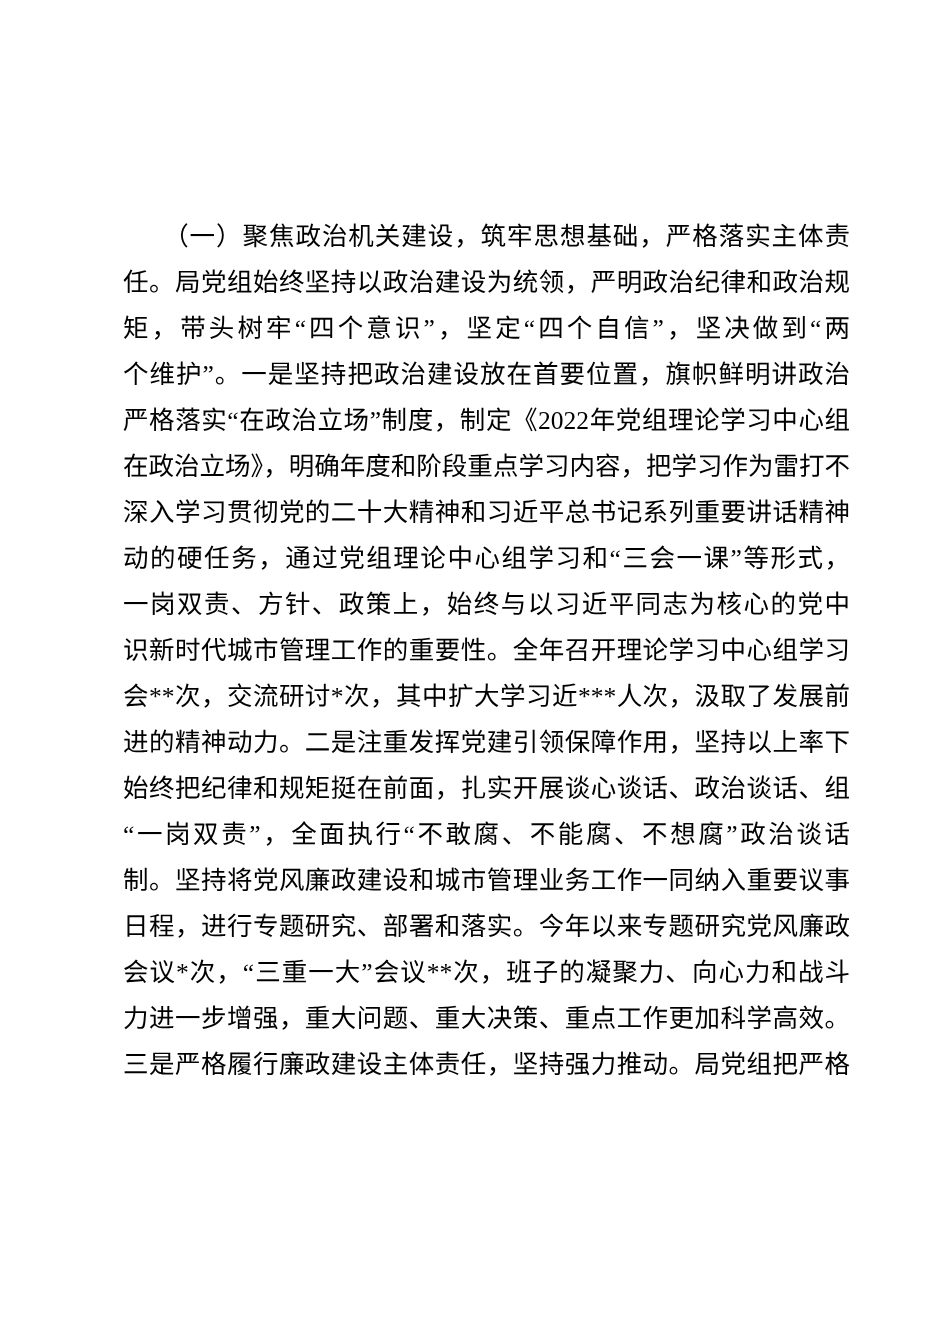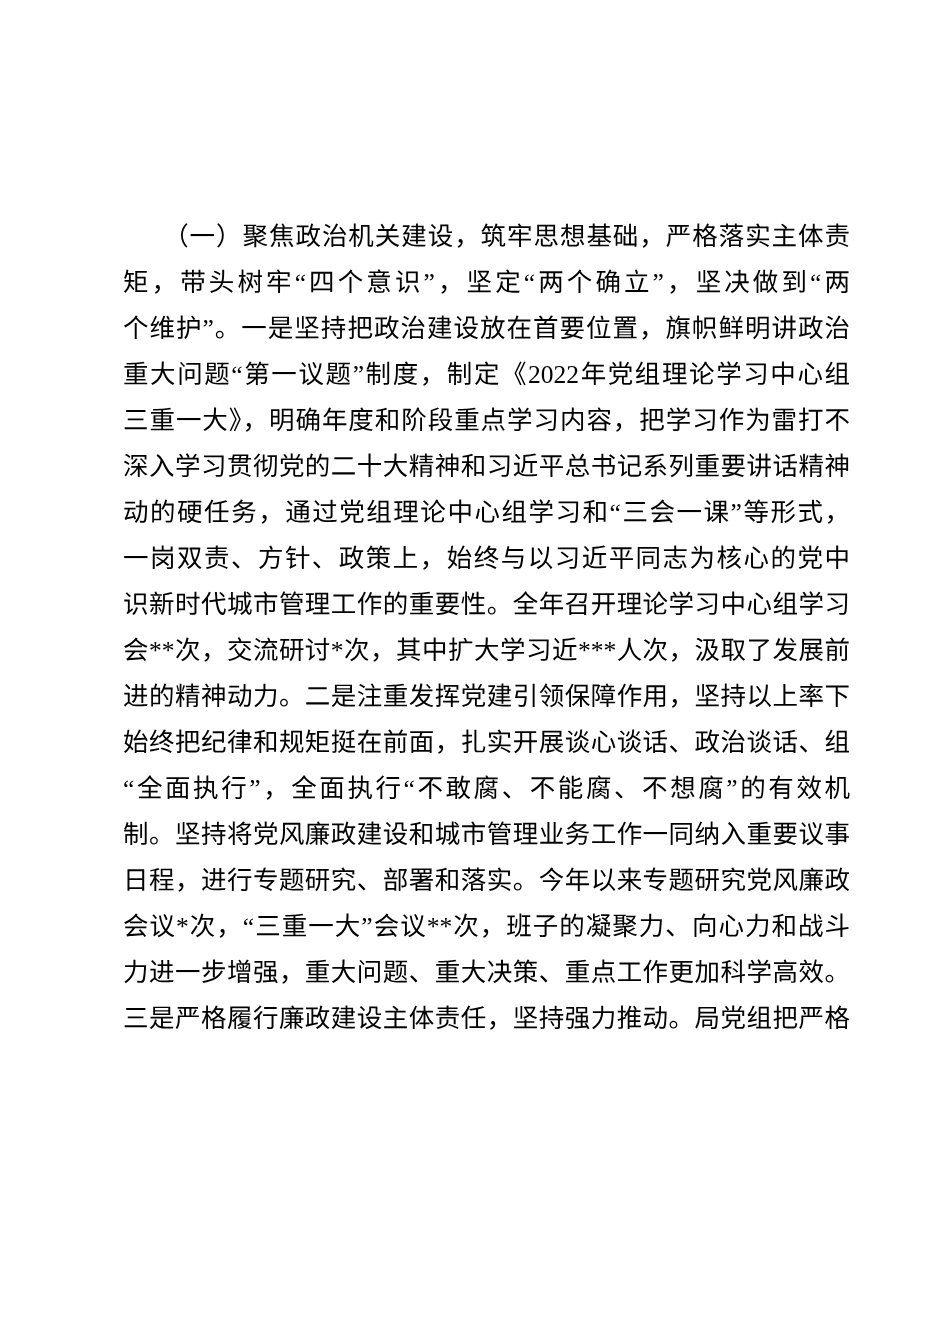--- a/index.html
+++ b/index.html
@@ -34,31 +34,32 @@
     color: #000000;
     overflow: hidden;
   }
 </style>
 </head>
 <body>
 
 <div class="page">
   <div class="text-block">
       <div class="line">　　（一）聚焦政治机关建设，筑牢思想基础，严格落实主体责</div>
-      <div class="line">矩，带头树牢“四个意识”，坚定“两个确立”，坚决做到“两</div>
+      <div class="line">任。局党组始终坚持以政治建设为统领，严明政治纪律和政治规</div>
+      <div class="line">矩，带头树牢“四个意识”，坚定“四个自信”，坚决做到“两</div>
       <div class="line">个维护”。一是坚持把政治建设放在首要位置，旗帜鲜明讲政治</div>
-      <div class="line">重大问题“第一议题”制度，制定《2022年党组理论学习中心组</div>
-      <div class="line">三重一大》，明确年度和阶段重点学习内容，把学习作为雷打不</div>
+      <div class="line">严格落实“在政治立场”制度，制定《2022年党组理论学习中心组</div>
+      <div class="line">在政治立场》，明确年度和阶段重点学习内容，把学习作为雷打不</div>
       <div class="line">深入学习贯彻党的二十大精神和习近平总书记系列重要讲话精神</div>
       <div class="line">动的硬任务，通过党组理论中心组学习和“三会一课”等形式，</div>
       <div class="line">一岗双责、方针、政策上，始终与以习近平同志为核心的党中</div>
       <div class="line">识新时代城市管理工作的重要性。全年召开理论学习中心组学习</div>
       <div class="line">会**次，交流研讨*次，其中扩大学习近***人次，汲取了发展前</div>
       <div class="line">进的精神动力。二是注重发挥党建引领保障作用，坚持以上率下</div>
       <div class="line">始终把纪律和规矩挺在前面，扎实开展谈心谈话、政治谈话、组</div>
-      <div class="line">“全面执行”，全面执行“不敢腐、不能腐、不想腐”的有效机</div>
+      <div class="line">“一岗双责”，全面执行“不敢腐、不能腐、不想腐”政治谈话</div>
       <div class="line">制。坚持将党风廉政建设和城市管理业务工作一同纳入重要议事</div>
       <div class="line">日程，进行专题研究、部署和落实。今年以来专题研究党风廉政</div>
       <div class="line">会议*次，“三重一大”会议**次，班子的凝聚力、向心力和战斗</div>
       <div class="line">力进一步增强，重大问题、重大决策、重点工作更加科学高效。</div>
       <div class="line">三是严格履行廉政建设主体责任，坚持强力推动。局党组把严格</div>
     </div>
 </div>
 
 </body></html>

